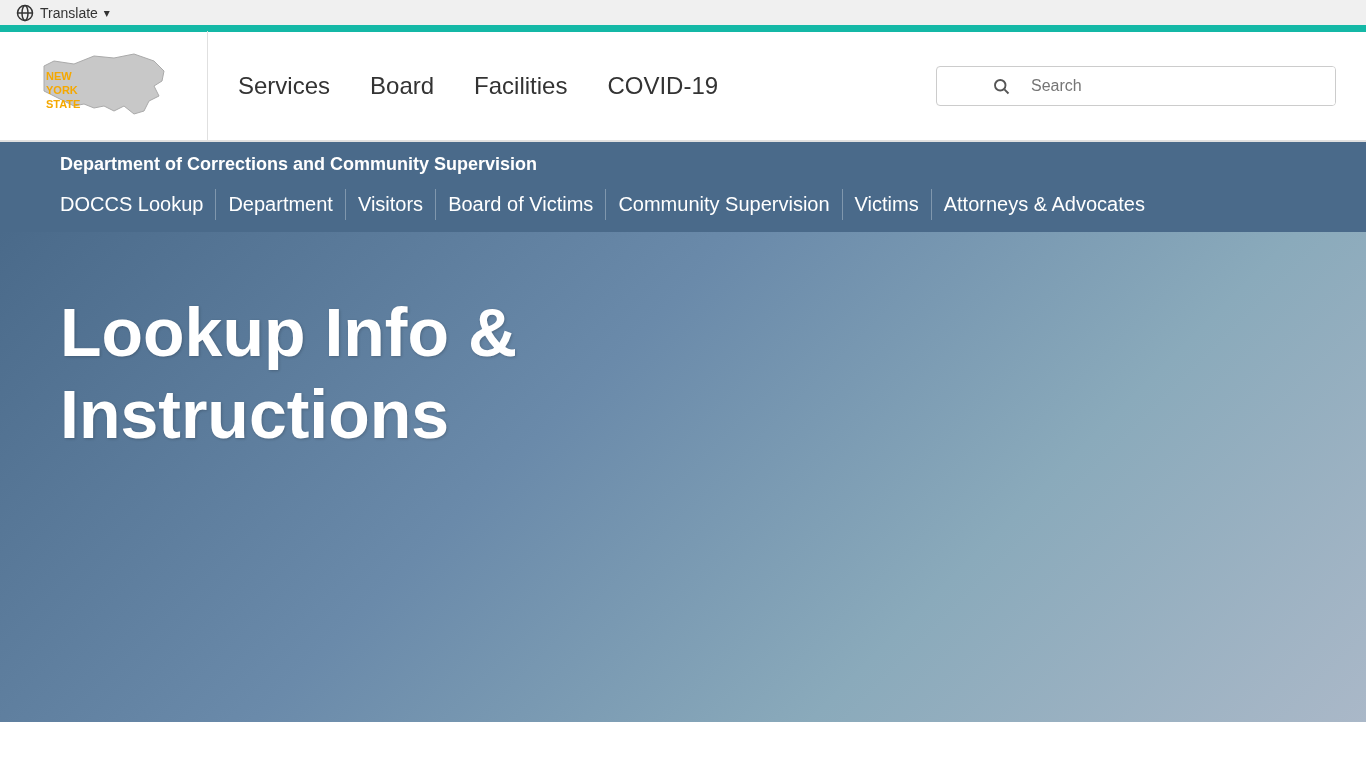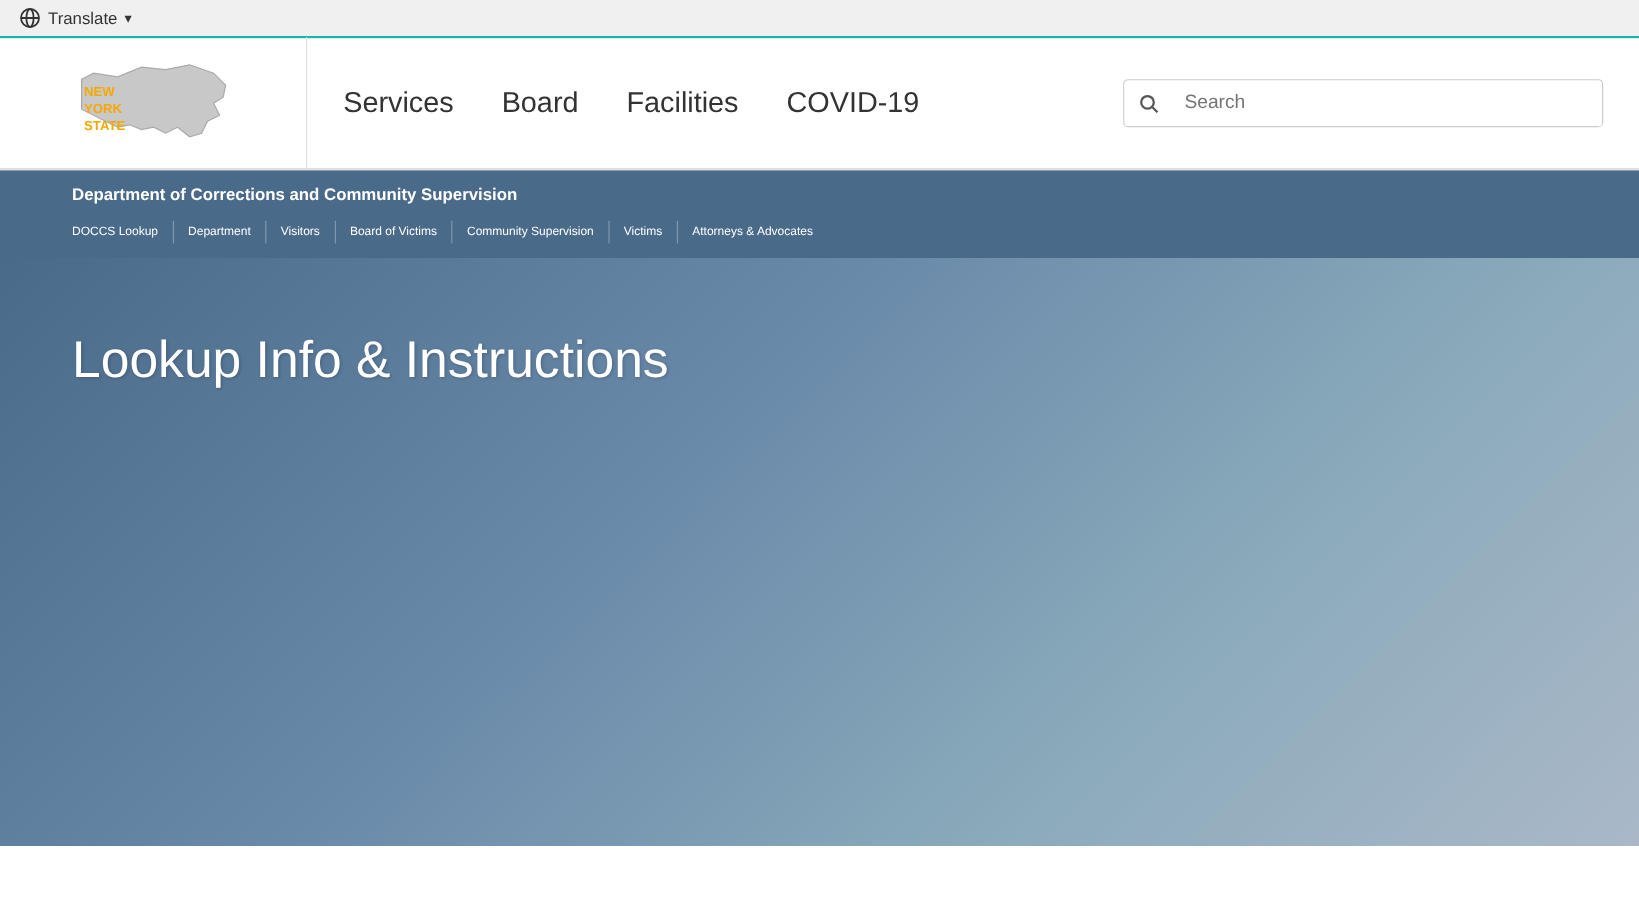--- a/index.html
+++ b/index.html
@@ -14,21 +14,21 @@
       overflow-x: hidden;
     }
 
     
     .translate-bar {
       background: #f0f0f0;
       height: 32px;
       display: flex;
       align-items: center;
       padding: 0 16px;
-      border-bottom: 2px solid #14b8a6;
+      border-bottom: 7px solid #14b8a6;
     }
     .translate-bar-inner {
       display: flex;
       align-items: center;
       gap: 6px;
       cursor: pointer;
     }
     .globe-icon {
       width: 18px;
       height: 18px;
@@ -46,21 +46,21 @@
     
     .header {
       background: #fff;
       height: 110px;
       display: flex;
       align-items: center;
       border-bottom: 2px solid #e0e0e0;
       padding: 0;
     }
     .logo-area {
-      width: 256px;
+      width: 208px;
       height: 110px;
       display: flex;
       align-items: center;
       justify-content: center;
       border-right: 1px solid #e0e0e0;
       flex-shrink: 0;
       padding: 10px 8px;
     }
     .logo-svg {
       width: 160px;
@@ -84,20 +84,21 @@
     }
     .search-container {
       margin-left: auto;
       display: flex;
       align-items: center;
       border: 1px solid #ccc;
       border-radius: 4px;
       overflow: hidden;
       height: 40px;
       min-width: 400px;
+      padding-left: 44px;
     }
     .search-icon-area {
       width: 40px;
       height: 40px;
       display: flex;
       align-items: center;
       justify-content: center;
       background: #fff;
       cursor: pointer;
     }
@@ -111,33 +112,33 @@
       color: #666;
     }
 
     
     .dept-bar {
       background: #4a6a8a;
       padding: 12px 60px;
     }
     .dept-title {
       color: #fff;
-      font-size: 14px;
+      font-size: 18px;
       font-weight: 700;
       margin-bottom: 14px;
     }
     .dept-nav {
       display: flex;
       align-items: center;
       gap: 0;
       flex-wrap: wrap;
     }
     .dept-nav-item {
       color: #fff;
-      font-size: 10px;
+      font-size: 20px;
       font-weight: 500;
       text-decoration: none;
       cursor: pointer;
       padding: 4px 12px;
       white-space: nowrap;
       border-right: 1px solid rgba(255,255,255,0.3);
     }
     .dept-nav-item:first-child {
       padding-left: 0;
     }
@@ -148,22 +149,22 @@
     
     .hero {
       background: linear-gradient(135deg, #4a6a8a 0%, #6a8aaa 40%, #8aaabb 70%, #aab8c8 100%);
       min-height: 490px;
       display: flex;
       align-items: flex-start;
       padding: 60px 60px;
     }
     .hero-title {
       color: #fff;
-      font-size: 43px;
-      font-weight: 400;
+      font-size: 68px;
+      font-weight: 700;
       line-height: 1.2;
       max-width: 700px;
       text-shadow: 1px 1px 3px rgba(0,0,0,0.2);
     }
   </style>
 </head>
 <body>
 
 <div class="translate-bar">
   <div class="translate-bar-inner">

